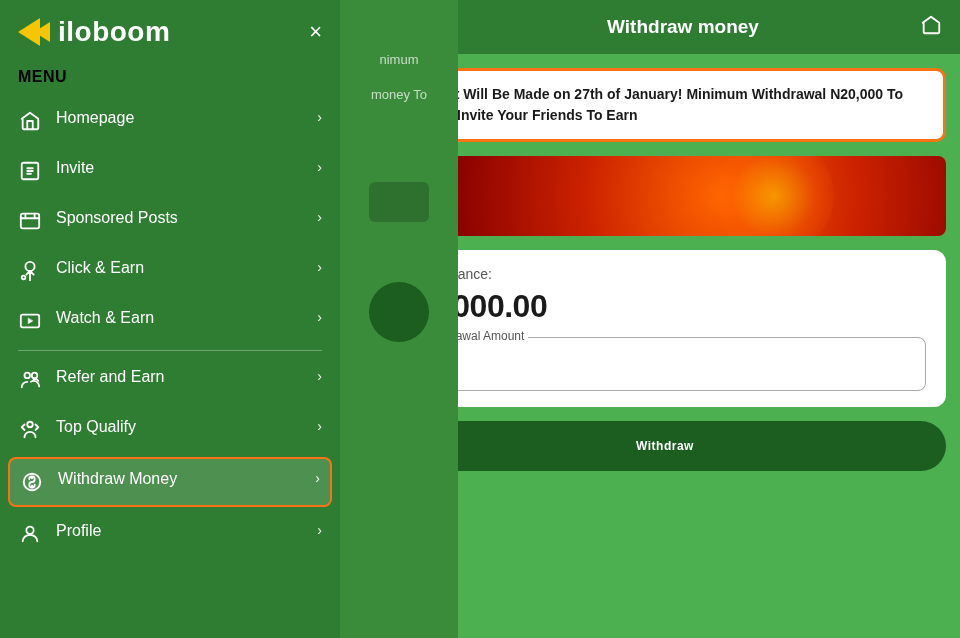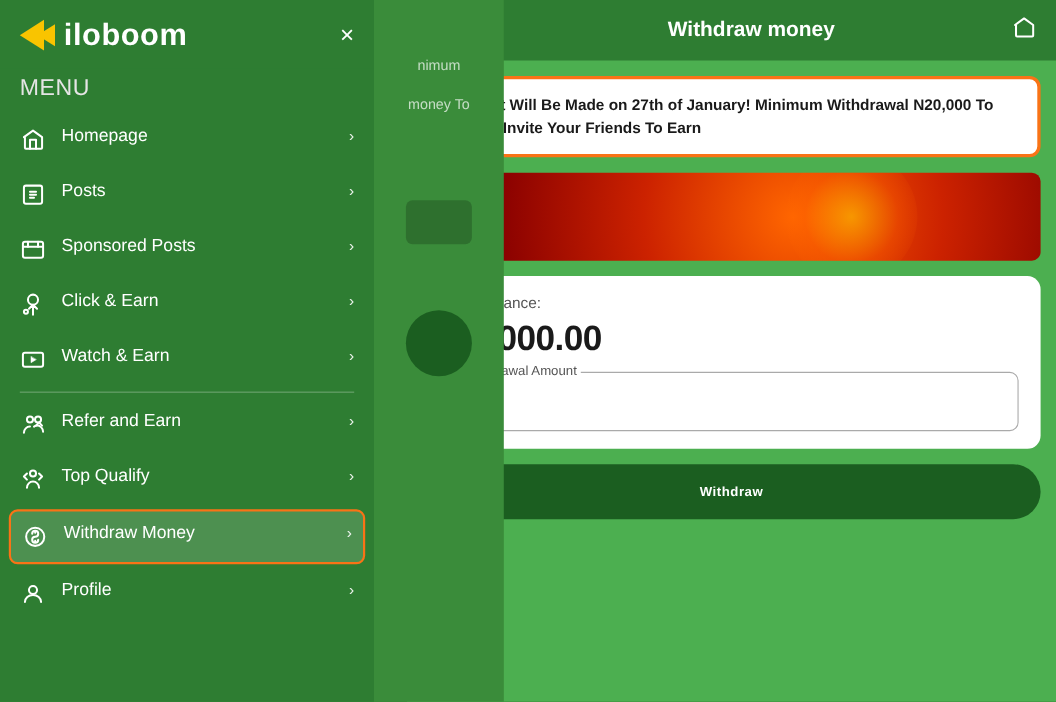--- a/index.html
+++ b/index.html
@@ -71,23 +71,23 @@
       color: white;
       font-size: 22px;
       cursor: pointer;
       font-weight: 300;
       background: none;
       border: none;
       line-height: 1;
     }
 
     .menu-label {
-      color: #e5e5e5;
-      font-size: 21px;
-      font-weight: 400;
+      color: #000000;
+      font-size: 16px;
+      font-weight: 700;
       padding: 6px 18px 10px 18px;
       letter-spacing: 0.5px;
     }
 
     .menu-items {
       display: flex;
       flex-direction: column;
       flex: 1;
     }
 
@@ -373,21 +373,21 @@
       <span class="chevron">›</span>
     </div>
 
     <div class="menu-item">
       <span class="icon">
         <svg viewBox="0 0 24 24">
             <rect x="3" y="3" width="18" height="18" rx="2"></rect>
             <path d="M9 9h6M9 12h6M9 15h4"></path>
           </svg>
       </span>
-      <span>Posts</span>
+      <span>Invite</span>
       <span class="chevron">›</span>
     </div>
 
     <div class="menu-item">
       <span class="icon">
         <svg viewBox="0 0 24 24">
             <rect x="2" y="4" width="20" height="16" rx="2"></rect>
             <path d="M2 9h20"></path>
             <path d="M7 4v5M17 4v5"></path>
           </svg>

